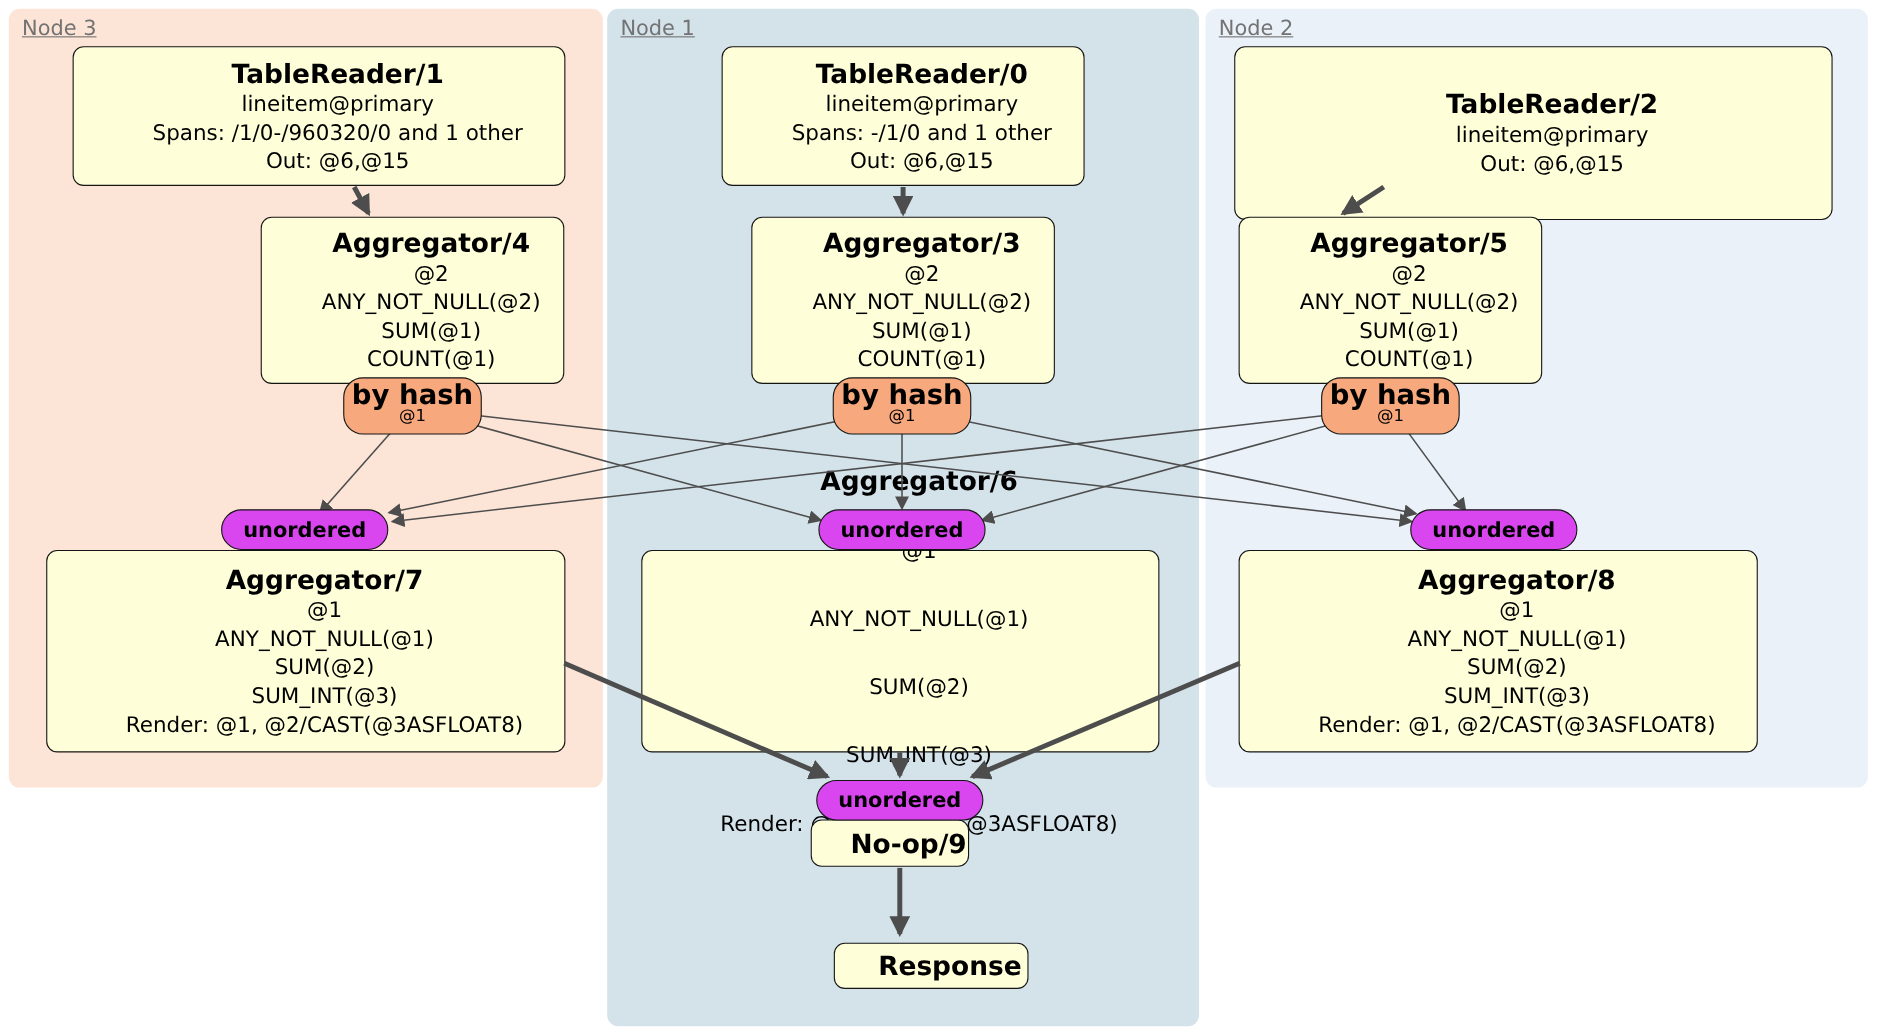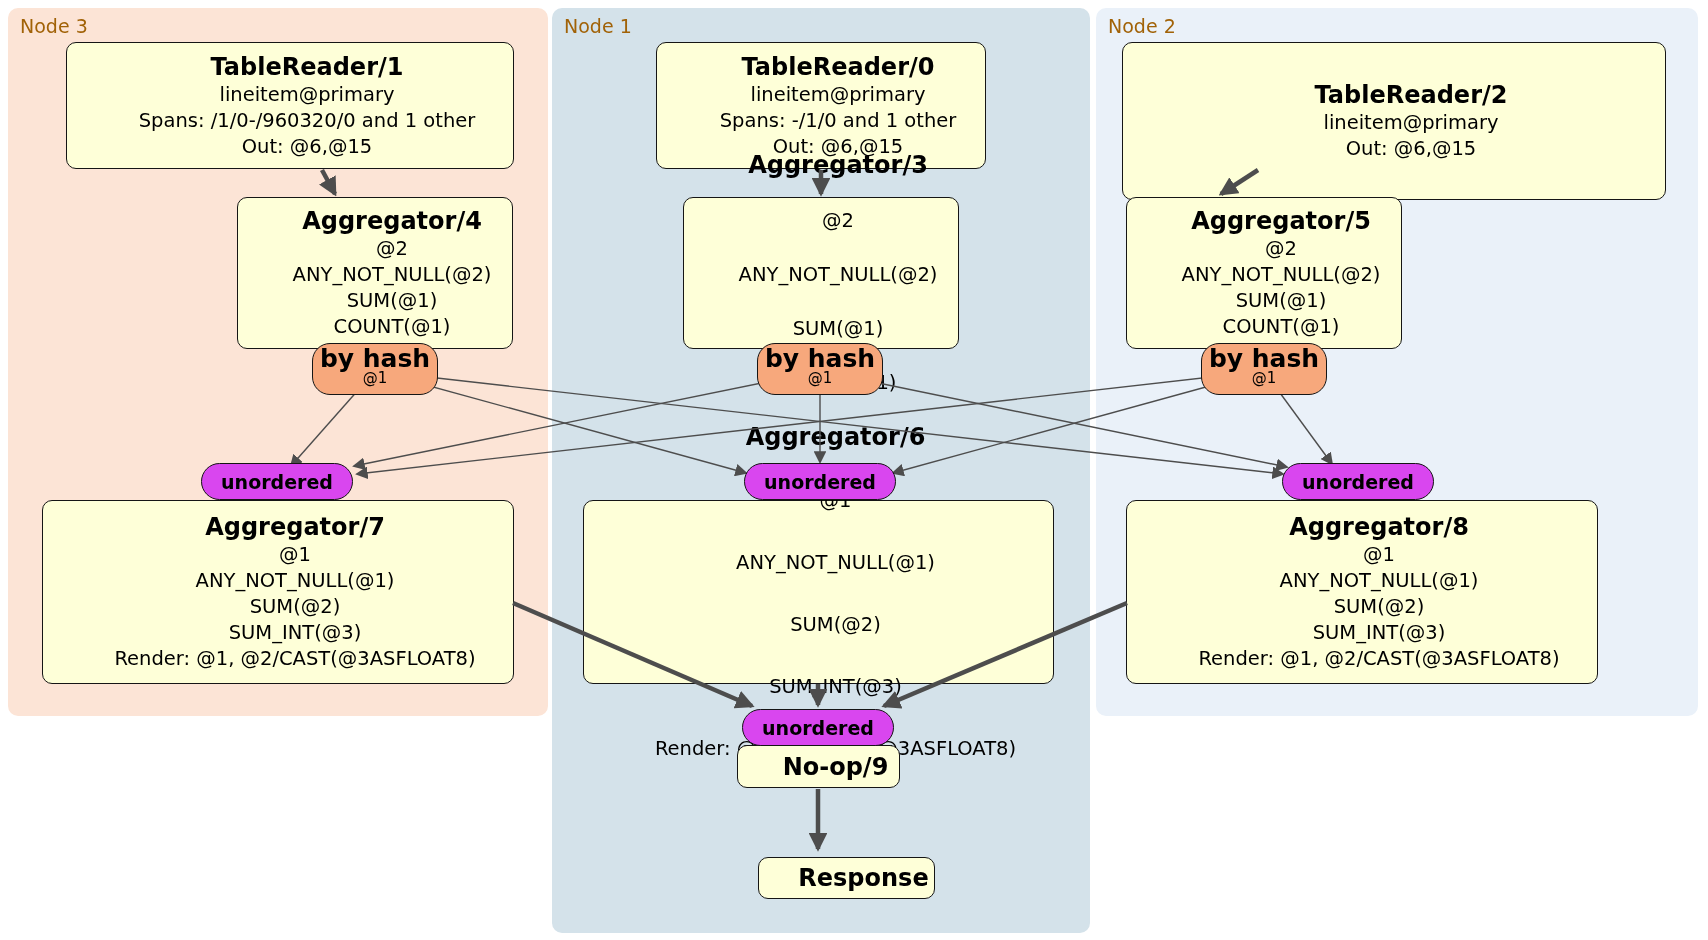--- a/index.html
+++ b/index.html
@@ -1,20 +1,20 @@
 <!DOCTYPE html>
 <html><head>
 <meta charset="utf-8">
 <style>
   html,body { margin:0; padding:0; background:#ffffff; }
   body { font-family:"DejaVu Sans","Liberation Sans",sans-serif; color:#000; }
   #canvas { position:relative; width:1708px; height:940px; background:#ffffff; overflow:hidden; }
 
   .region { position:absolute; border-radius:10px; z-index:0; }
-  .region-label { position:absolute; top:7px; left:12px; font-size:19px; color:#a16207; white-space:nowrap; }
+  .region-label { position:absolute; top:7px; left:12px; font-size:19px; color:#737373; white-space:nowrap;text-decoration:underline; }
 
   .pbox { position:absolute; background:#feffd8; border:1.7px solid #151515; border-radius:10px;
           display:flex; flex-direction:column; align-items:center; justify-content:center;
           text-align:center; z-index:1; box-sizing:border-box;padding-left:34px; }
   .ptitle { font-weight:bold; font-size:24px; line-height:30px; white-space:nowrap; }
   .pline  { font-size:19.5px; line-height:26px; white-space:nowrap; }
 
   .edges { position:absolute; left:0; top:0; z-index:2; pointer-events:none; }
 
   .oval { position:absolute; width:126px; height:52px; background:#f7a87c; border:1.7px solid #151515;
@@ -59,21 +59,21 @@
     <div class="pline">Out: @6,@15</div>
   </div>
 
   <div class="pbox" style="left:237px; top:197px; width:276px; height:152px;">
     <div class="ptitle">Aggregator/4</div>
     <div class="pline">@2</div>
     <div class="pline">ANY_NOT_NULL(@2)</div>
     <div class="pline">SUM(@1)</div>
     <div class="pline">COUNT(@1)</div>
   </div>
-  <div class="pbox" style="left:683px; top:197px; width:276px; height:152px;gap:28px;">
+  <div class="pbox" style="left:683px; top:197px; width:276px; height:152px;">
     <div class="ptitle">Aggregator/3</div>
     <div class="pline">@2</div>
     <div class="pline">ANY_NOT_NULL(@2)</div>
     <div class="pline">SUM(@1)</div>
     <div class="pline">COUNT(@1)</div>
   </div>
   <div class="pbox" style="left:1126px; top:197px; width:276px; height:152px;">
     <div class="ptitle">Aggregator/5</div>
     <div class="pline">@2</div>
     <div class="pline">ANY_NOT_NULL(@2)</div>
@@ -99,21 +99,21 @@
   </div>
   <div class="pbox" style="left:1126px; top:500px; width:472px; height:184px;">
     <div class="ptitle">Aggregator/8</div>
     <div class="pline">@1</div>
     <div class="pline">ANY_NOT_NULL(@1)</div>
     <div class="pline">SUM(@2)</div>
     <div class="pline">SUM_INT(@3)</div>
     <div class="pline">Render: @1, @2/CAST(@3ASFLOAT8)</div>
   </div>
 
-  <div class="pbox" style="left:737px; top:745px; width:163px; height:43px;">
+  <div class="pbox" style="left:737px; top:745px; width:144px; height:43px;">
     <div class="ptitle">No-op/9</div>
   </div>
   <div class="pbox" style="left:731px; top:857px; width:177px; height:42px;margin-left:27px;">
     <div class="ptitle">Response</div>
   </div>
 
   <svg class="edges" width="1708" height="940" viewBox="0 0 1708 940">
     <defs>
       <marker id="arr-thin" viewBox="0 0 10 10" refX="8.5" refY="5" markerWidth="9" markerHeight="9" orient="auto-start-reverse">
         <path d="M0,0 L10,5 L0,10 z" fill="#4d4d4d"></path>

